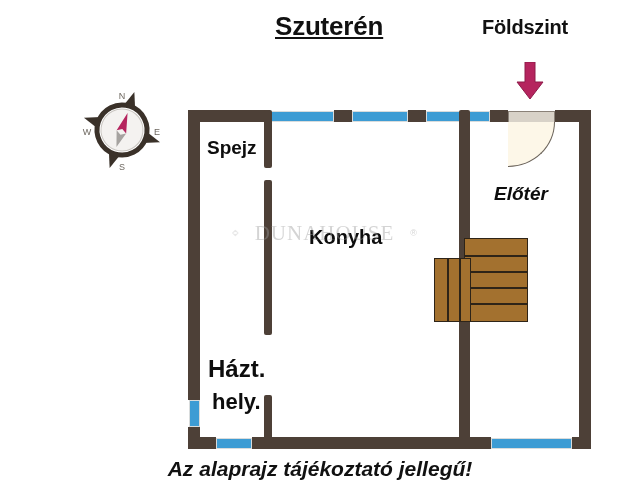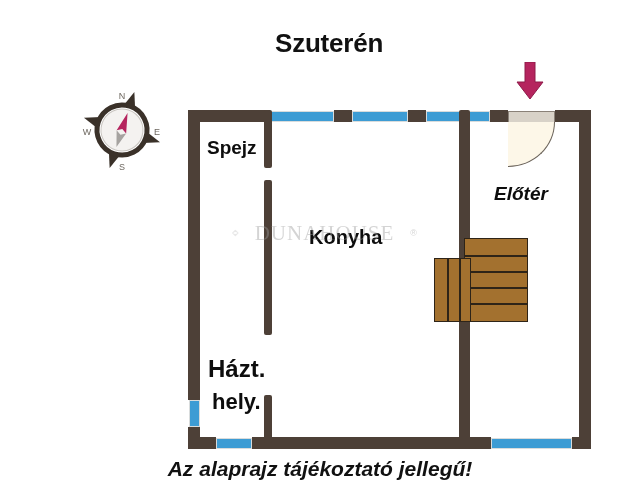--- a/index.html
+++ b/index.html
@@ -25,22 +25,23 @@
   
   .title {
     position: absolute;
     font-weight: bold;
     color: #111111;
     white-space: nowrap;
     letter-spacing: -0.2px;
   }
   #title-basement {
     left: 275px;
-    top: 28px;
+    top: 11px;
     font-size: 26px;
+    text-decoration: underline;
   }
   #title-ground {
     left: 482px;
     top: 16px;
     font-size: 20px;
   }
   #footer-note {
     position: absolute;
     left: 0;
     top: 457px;
@@ -176,20 +177,21 @@
     color: #9a9a9a;
   }
 </style>
 </head>
 <body>
 
 <div id="root">
 
   <div class="title" id="title-basement">Szuterén</div>
 
+  <div class="title" id="title-ground">Földszint</div>
 
   <div id="compass">
     <svg width="88" height="88" viewBox="0 0 88 88">
       <g transform="rotate(18 44 44)">
 
         <polygon points="44,4 38,20 50,20" fill="#3a3129"></polygon>
         <polygon points="84,44 68,38 68,50" fill="#3a3129"></polygon>
         <polygon points="44,84 38,68 50,68" fill="#3a3129"></polygon>
         <polygon points="4,44 20,38 20,50" fill="#3a3129"></polygon>
 

